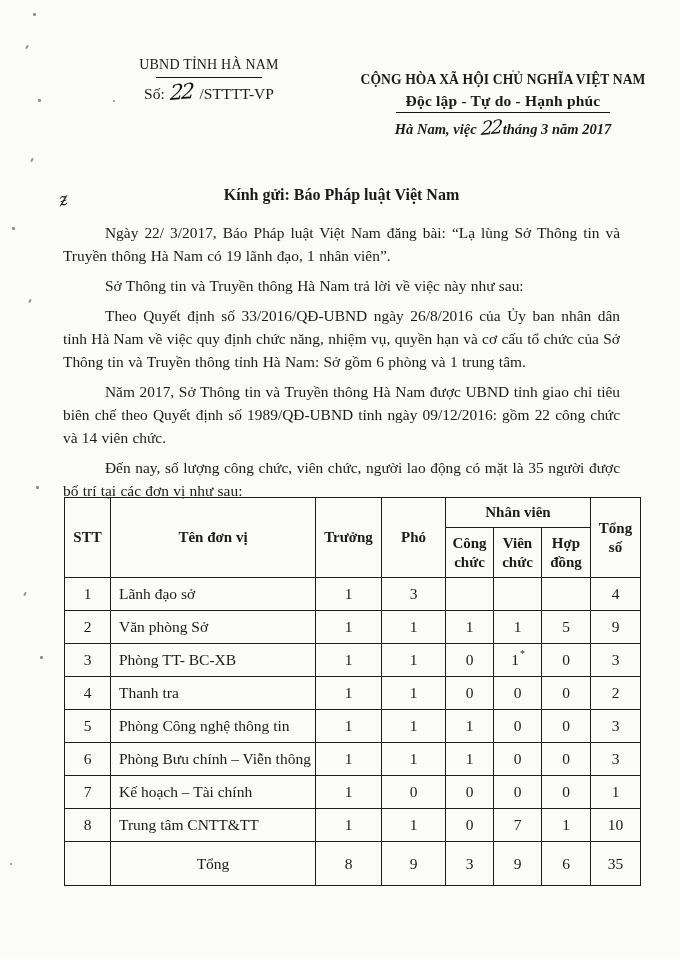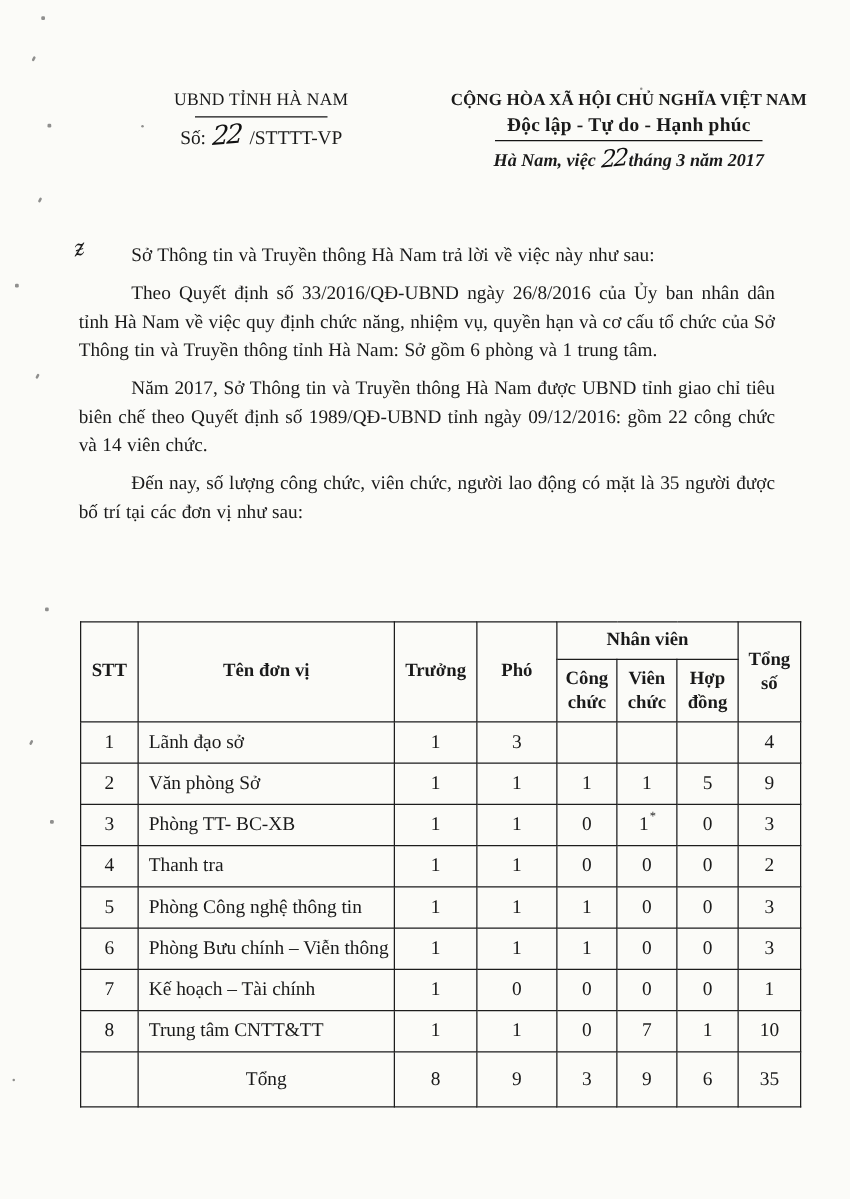--- a/index.html
+++ b/index.html
@@ -6,21 +6,21 @@
   body{
     width:680px;height:959px;position:relative;overflow:hidden;
     background:#fbfbf8;
     font-family:"Liberation Serif","DejaVu Serif",serif;
     color:#1a1a1a;
     -webkit-font-smoothing:antialiased;
   }
   .page{position:absolute;inset:0;}
 
   
-  .hdr-left{position:absolute;left:68px;top:72px;width:282px;text-align:center;line-height:1.25;}
+  .hdr-left{position:absolute;left:68px;top:56px;width:282px;text-align:center;line-height:1.25;}
   .hdr-left .org-parent{font-size:14px;letter-spacing:.2px;}
   .hdr-left .org-name{font-size:13.8px;font-weight:700;margin-top:1px;letter-spacing:.1px;}
   .hrule{border-top:1.6px solid #151515;height:0;}
   .rule-left{width:106px;margin:3px auto 1px auto;}
   .so-line{font-size:15.5px;margin-top:1px;}
   .so-line .hand{margin:0 7px 0 5px;}
   .subject{font-size:13px;font-weight:700;margin-top:5px;letter-spacing:.1px;}
 
   .hdr-right{position:absolute;left:348px;top:72px;width:310px;text-align:center;line-height:1.25;}
   .hdr-right .nat-title{font-size:13.6px;font-weight:700;letter-spacing:.1px;}
@@ -94,20 +94,22 @@
   <div class="hdr-right">
     <div class="nat-title">CỘNG HÒA XÃ HỘI CHỦ NGHĨA VIỆT NAM</div>
     <div class="motto">Độc lập - Tự do - Hạnh phúc</div>
     <div class="hrule rule-right"></div>
     <div class="place-date">
       <span>Hà Nam, việc</span><span class="hand">22</span><span>tháng 3 năm 2017</span>
     </div>
   </div>
 
   <div class="content">
+    <div class="salute">Kính gửi: Báo Pháp luật Việt Nam</div>
+    <p class="first">Ngày 22/ 3/2017, Báo Pháp luật Việt Nam đăng bài: “Lạ lùng Sở Thông tin và Truyền thông Hà Nam có 19 lãnh đạo, 1 nhân viên”.</p>
     <p>Sở Thông tin và Truyền thông Hà Nam trả lời về việc này như sau:</p>
     <p>Theo Quyết định số 33/2016/QĐ-UBND ngày 26/8/2016 của Ủy ban nhân dân tỉnh Hà Nam về việc quy định chức năng, nhiệm vụ, quyền hạn và cơ cấu tổ chức của Sở Thông tin và Truyền thông tỉnh Hà Nam: Sở gồm 6 phòng và 1 trung tâm.</p>
     <p>Năm 2017, Sở Thông tin và Truyền thông Hà Nam được UBND tỉnh giao chỉ tiêu biên chế theo Quyết định số 1989/QĐ-UBND tỉnh ngày 09/12/2016: gồm 22 công chức và 14 viên chức.</p>
     <p>Đến nay, số lượng công chức, viên chức, người lao động có mặt là 35 người được bố trí tại các đơn vị như sau:</p>
   </div>
 
   <div class="tbl-wrap">
     <table>
       <colgroup>
         <col style="width:46px">

